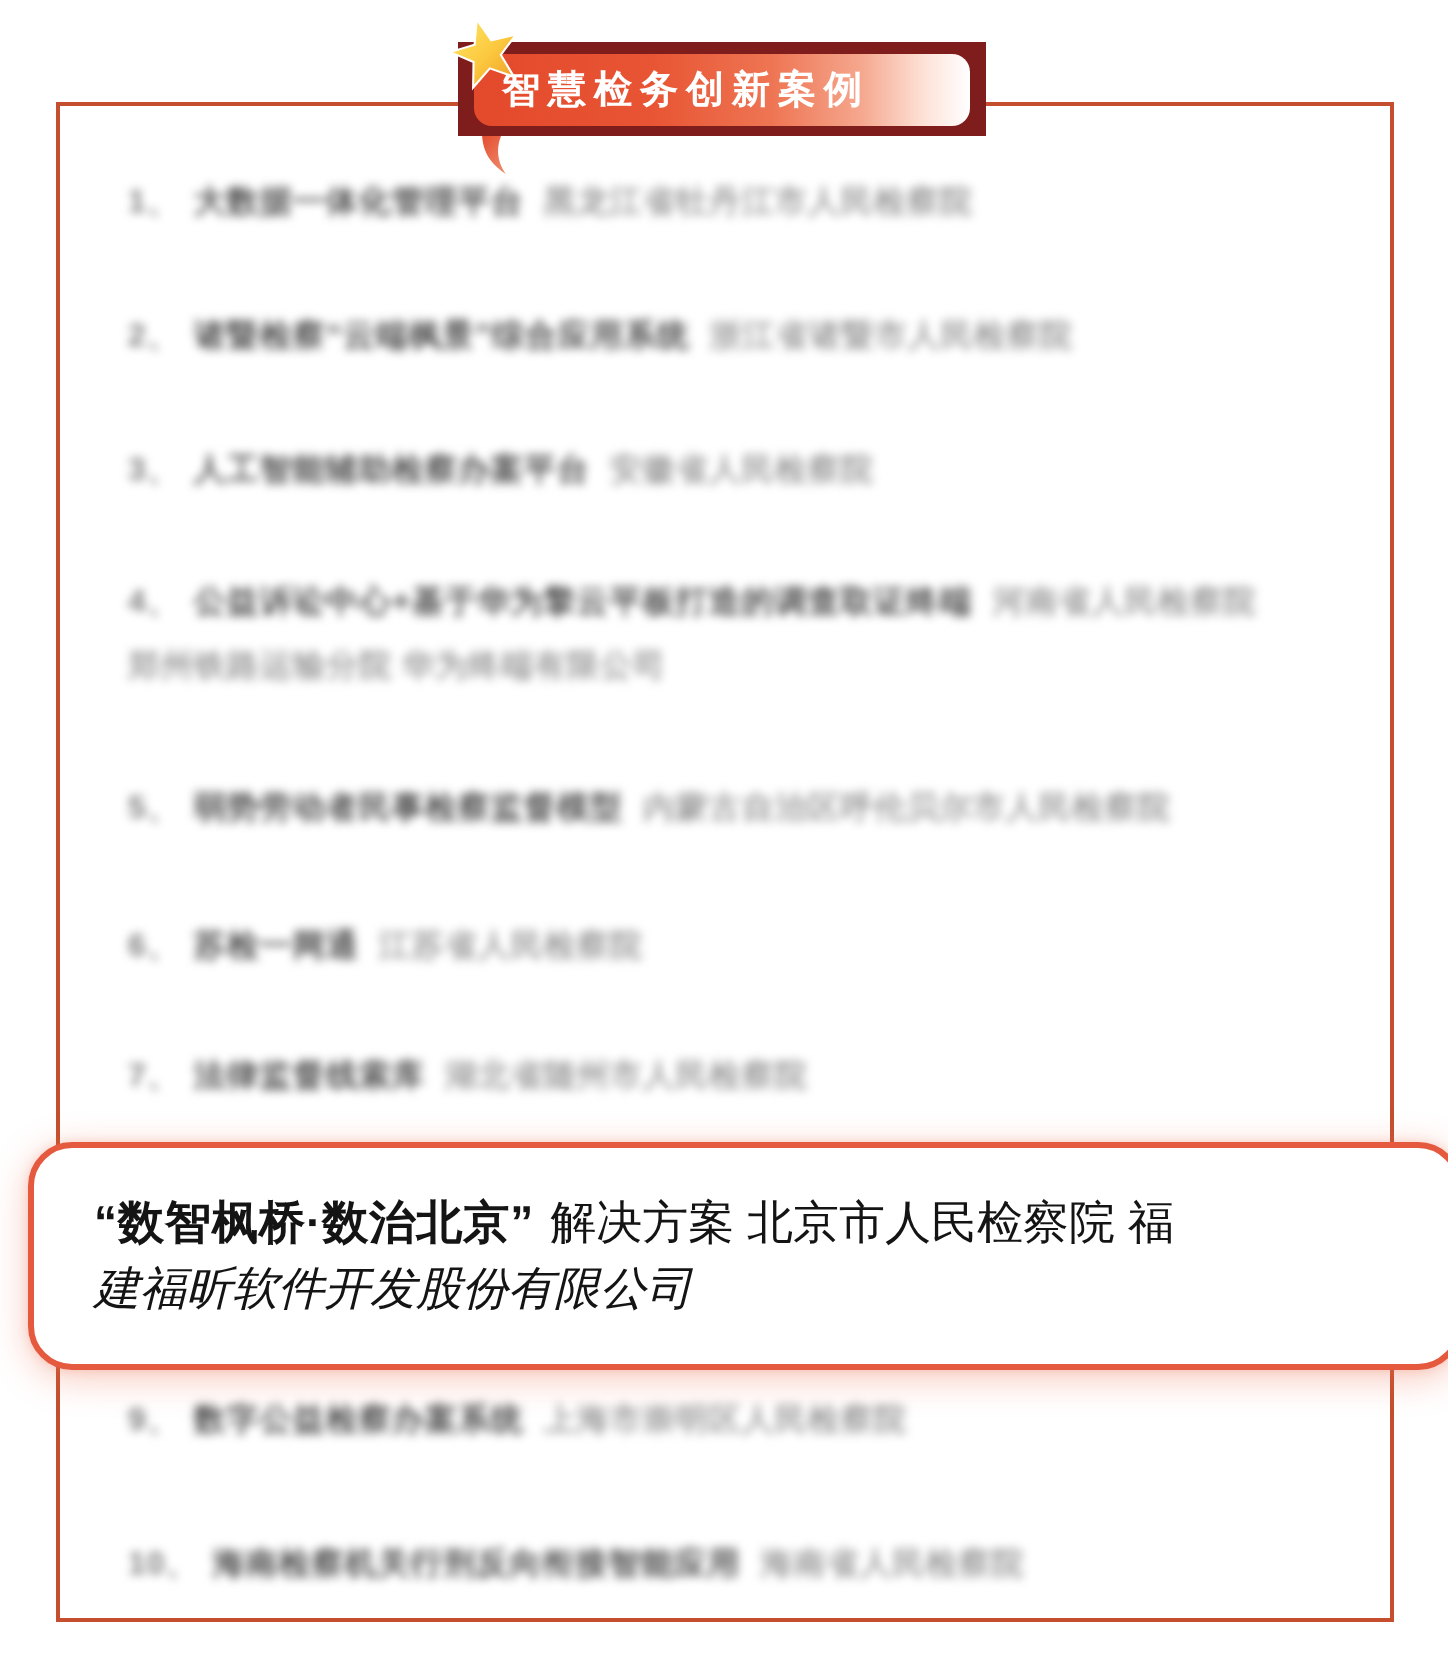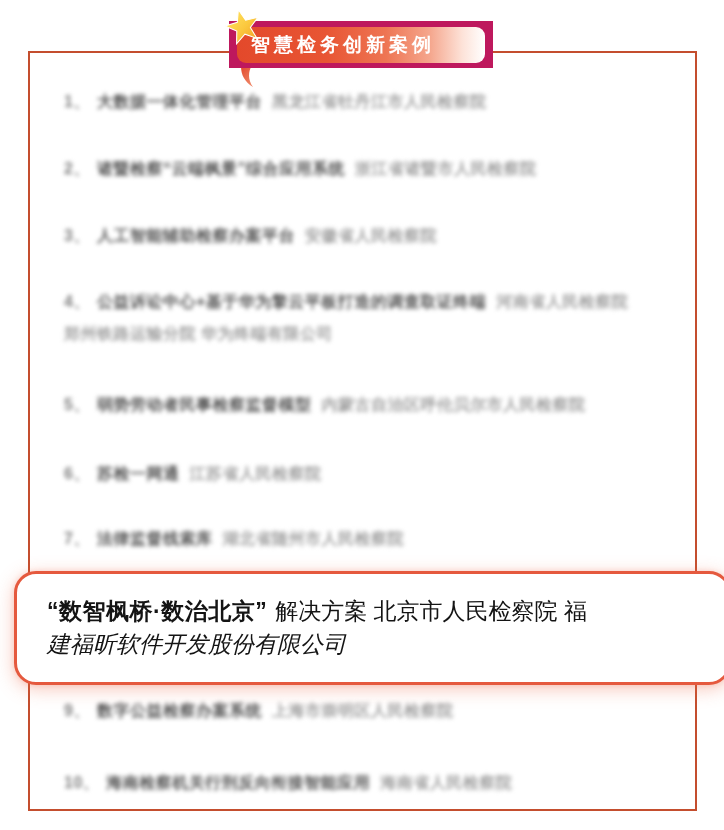--- a/index.html
+++ b/index.html
@@ -24,21 +24,21 @@
   .row .num{color:#7f7f7f;margin-right:7px;}
   .row .title{color:#565656;}
   .row .org{color:#a2a2a2;font-weight:600;margin-left:10px;}
   .r1{top:33px}.r2{top:100px}.r3{top:167px}
   .r4{top:233px;width:572px;right:auto;}
   .r5{top:336px}.r6{top:405px}.r7{top:470px}
   .r9{top:642px}.r10{top:714px}
   
   .badge-wrap{
     position:absolute;left:229px;top:21px;width:264px;height:47px;
-    background:#be185d;z-index:3;
+    background:#7f1d1d;z-index:3;
   }
   .badge{
     position:absolute;left:8px;top:6px;width:248px;height:36px;
     box-sizing:border-box;border-radius:9px;
     background:linear-gradient(90deg,#e3492b 0%,#e85534 36%,#ee7553 60%,#f5a78e 78%,#fde3d9 91%,#ffffff 100%);
     display:flex;align-items:center;padding-left:14px;
   }
   .badge-label{
     font-size:19px;font-weight:700;color:#ffffff;letter-spacing:4px;
   }

